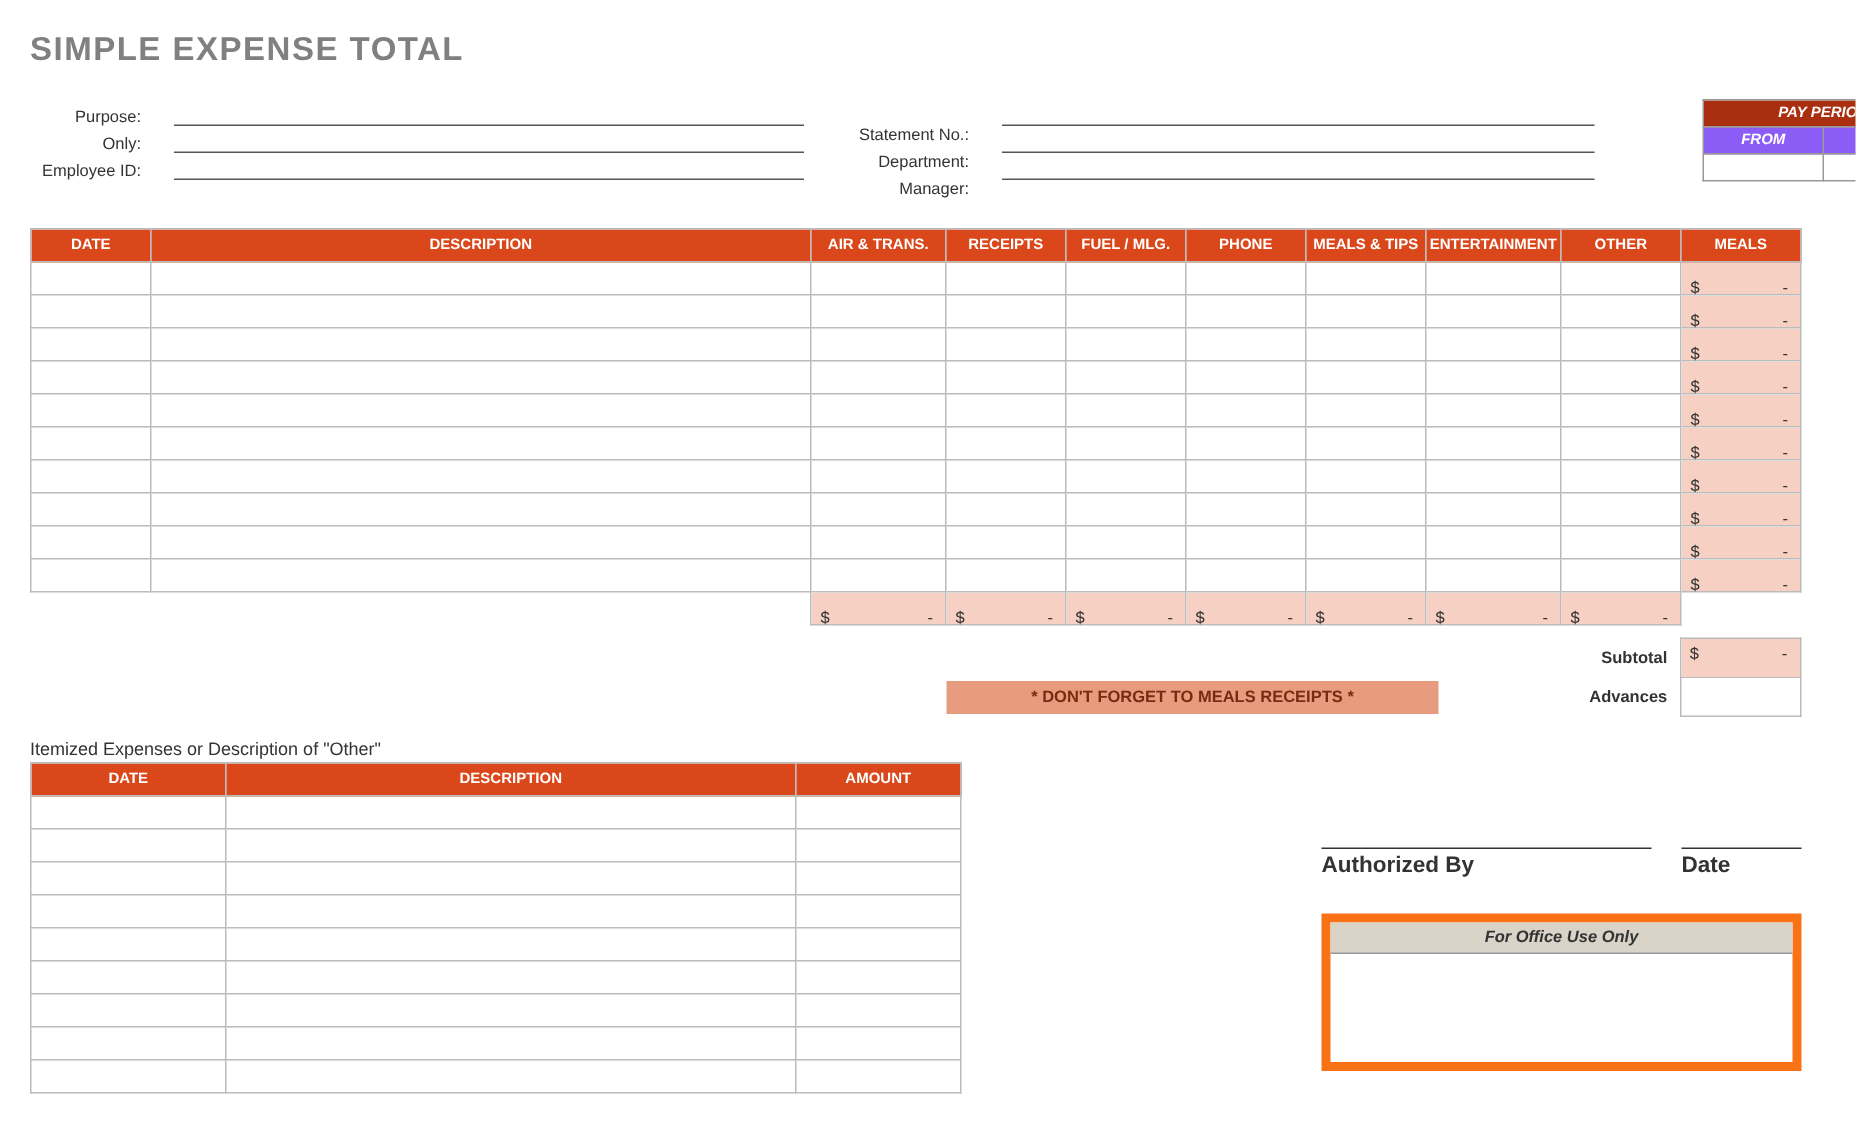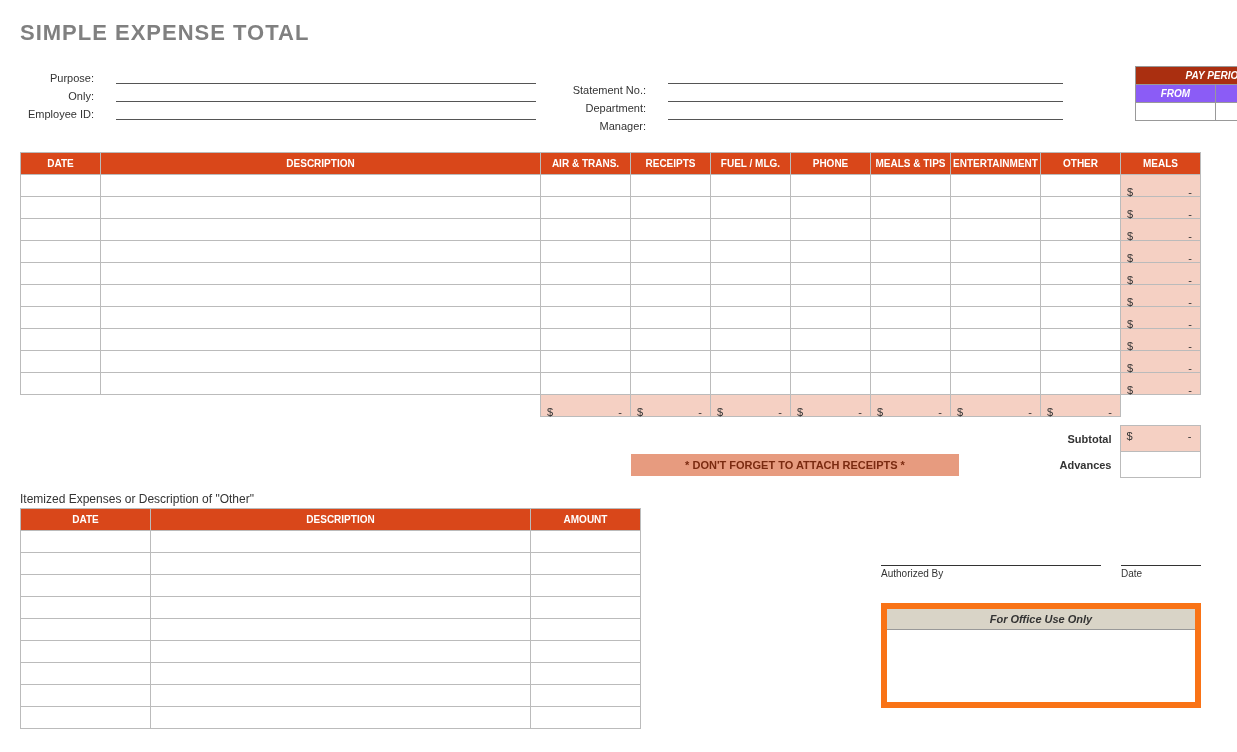--- a/index.html
+++ b/index.html
@@ -158,22 +158,22 @@
   }
   table.itemized td {
     border: 1px solid #bbb;
     height: 22px;
   }
   .auth-line {
     border-bottom: 1px solid #333;
     height: 18px;
   }
   .auth-label {
-    font-weight: normal;
-    font-size: 10px;
+    font-weight: bold;
+    font-size: 15px;
     padding-top: 2px;
   }
   .office-box {
     border: 6px solid #f97316;
   }
   .office-header {
     background: #d9d4c7;
     text-align: center;
     font-style: italic;
     font-weight: bold;
@@ -487,21 +487,21 @@
     <td></td>
     <td class="summary-label">Subtotal</td>
     <td class="summary-val">
           <span class="cur">$</span>
           <span class="dash">-</span>
         </td>
   </tr>
   <tr style="height:26px;">
     <td></td>
     <td>
-          <div class="reminder">* DON'T FORGET TO ATTACH RECEIPTS *</div>
+          <div class="reminder">* DON'T FORGET TO MEALS RECEIPTS *</div>
         </td>
     <td class="summary-label">Advances</td>
     <td style="border:1px solid #bbb;"></td>
   </tr>
 </tbody>
   </table>
 
 <div style="display:flex; gap:0;">
   <div style="flex:0 0 auto;">
     <div class="itemized-title">Itemized Expenses or Description of "Other"</div>

